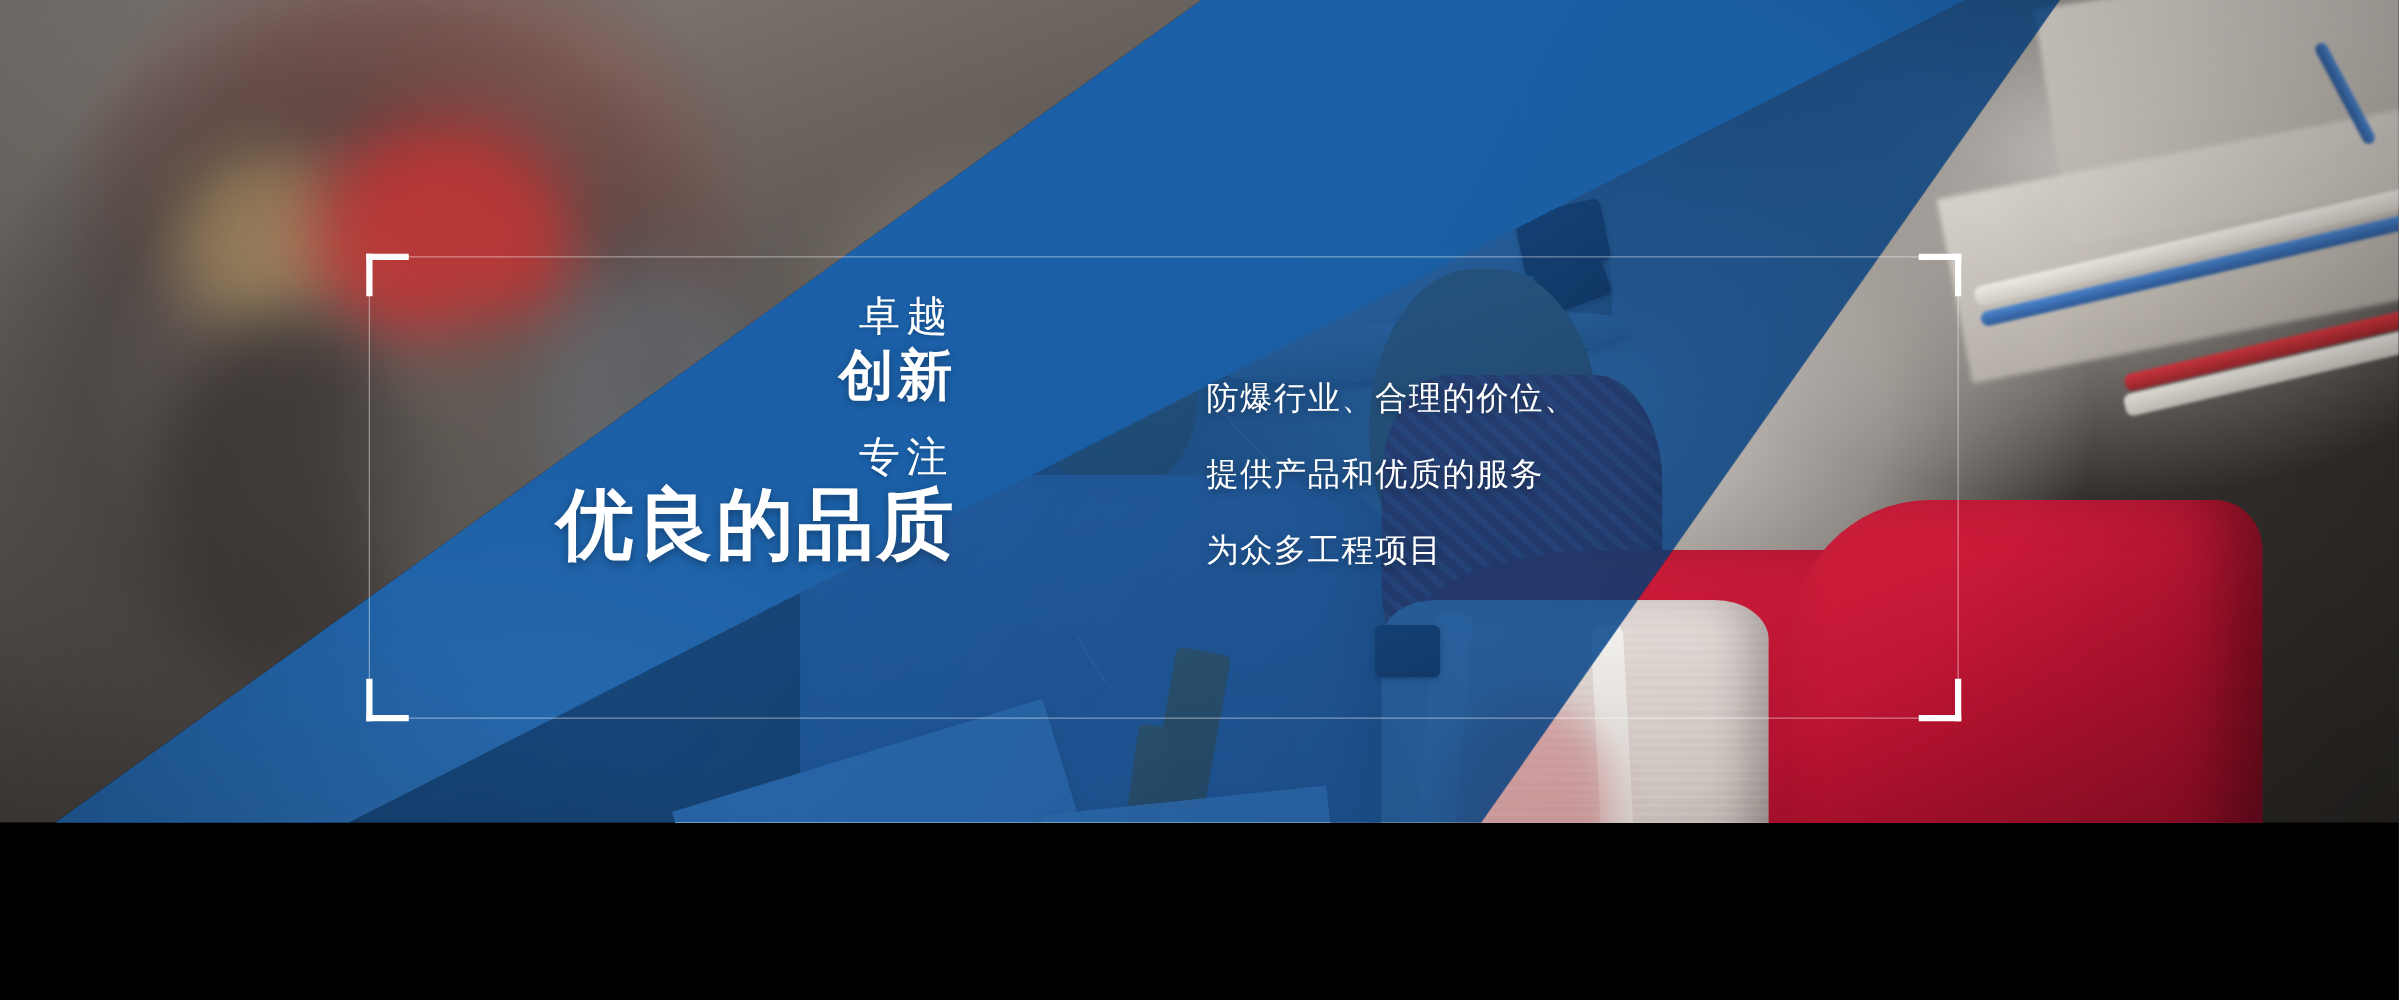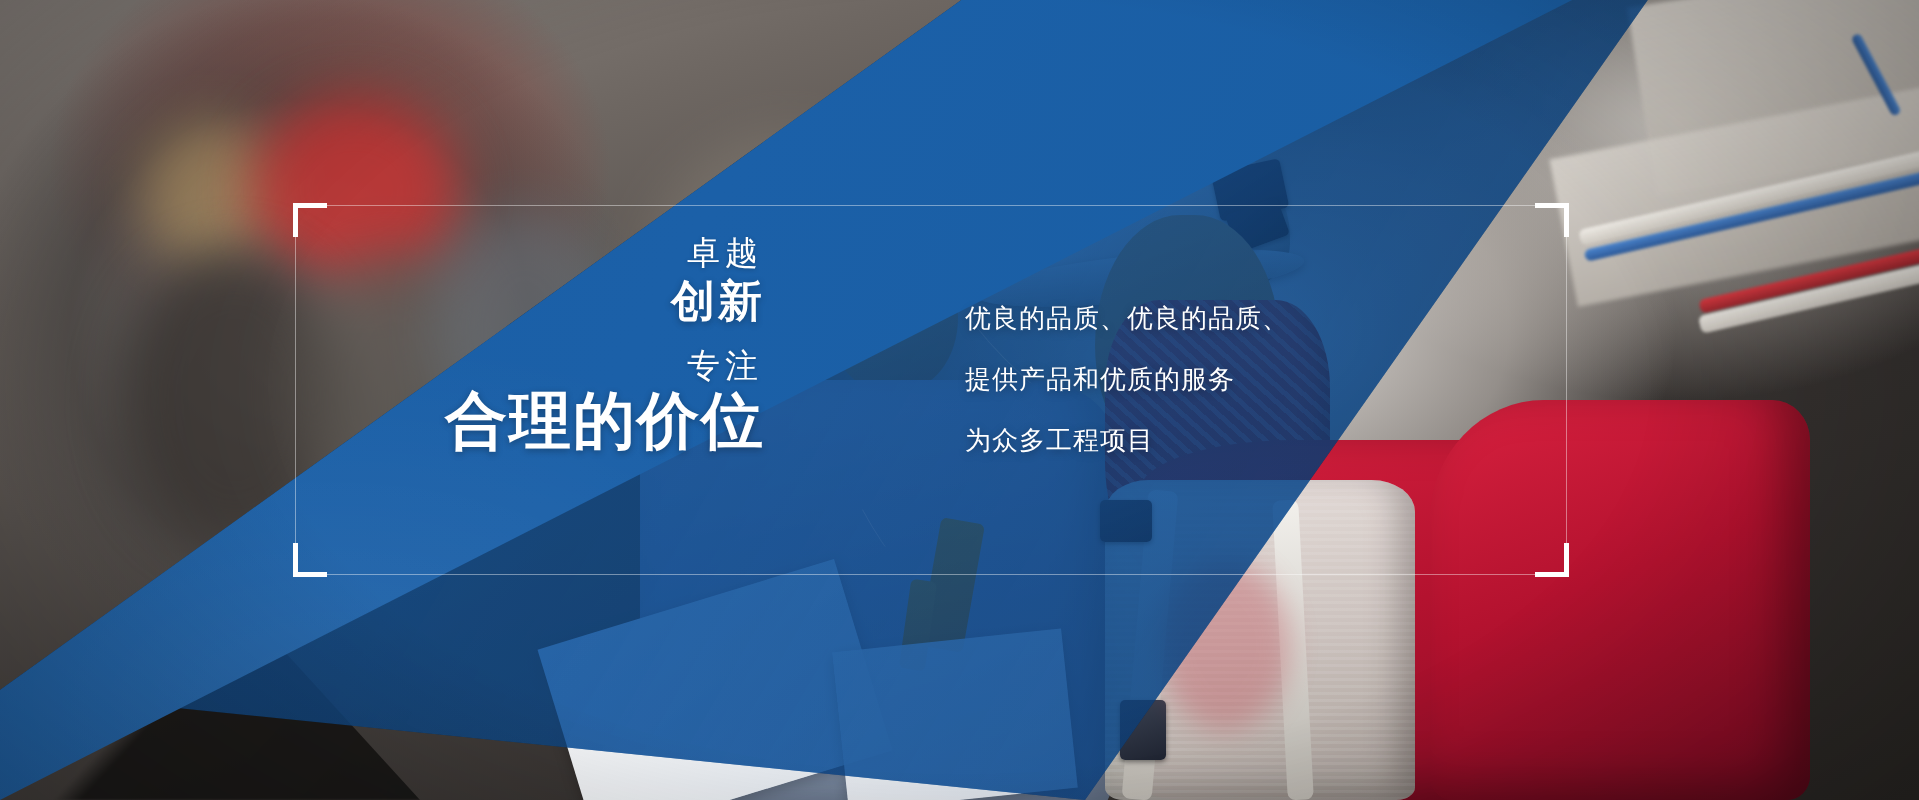--- a/index.html
+++ b/index.html
@@ -2,21 +2,21 @@
 <html><head>
 <meta charset="utf-8">
 <title>Banner</title>
 <style>
   * { margin:0; padding:0; box-sizing:border-box; }
   html,body { background:#000; }
 
   .stage{
     position:relative;
     width:1919px;
-    height:800px;
+    height:658px;
     overflow:hidden;
     font-family:"Liberation Sans","DejaVu Sans",sans-serif;
     background:#4a4540;
   }
 
   
   .photo{ position:absolute; inset:0; overflow:hidden; }
 
   .photo-base{
     position:absolute; inset:0;
@@ -334,23 +334,23 @@
         <i class="bk-v"></i>
       </div>
   </div>
 
   <div class="content">
 
     <div class="headline">
       <div class="hl-small">卓越</div>
       <div class="hl-big">创新</div>
       <div class="hl-small second">专注</div>
-      <div class="hl-big second">合理的价位</div>
+      <div class="hl-big second">优良的品质</div>
     </div>
 
     <div class="desc">
-      <p>优良的品质、优良的品质、</p>
+      <p>防爆行业、合理的价位、</p>
       <p>提供产品和优质的服务</p>
       <p>为众多工程项目</p>
     </div>
 
   </div>
 </div>
 
 </body></html>

